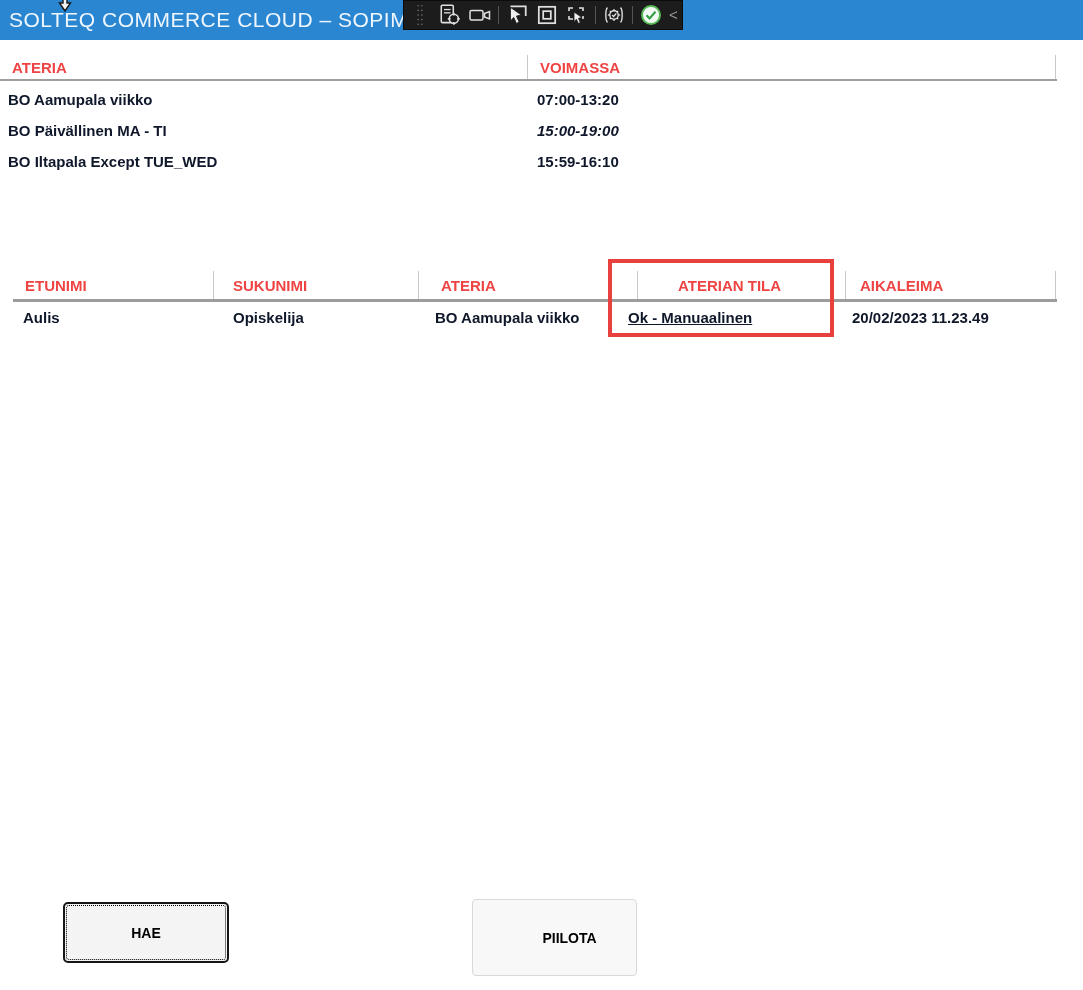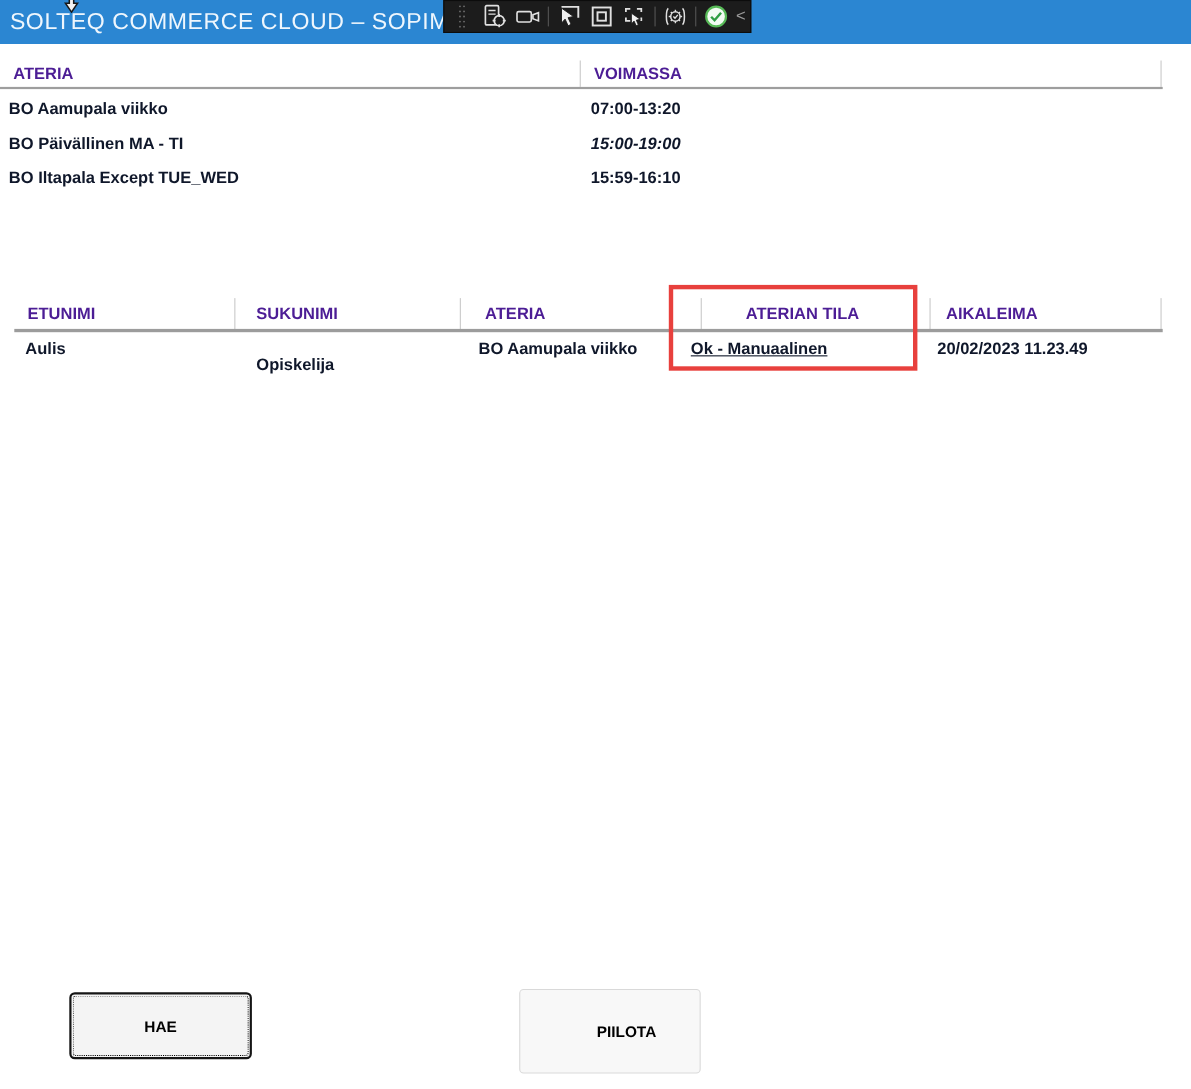--- a/index.html
+++ b/index.html
@@ -16,21 +16,21 @@
 
   
   .cap-toolbar{position:absolute;left:403px;top:0;width:280px;height:30px;background:#1c1c1c;
                display:flex;align-items:center;gap:6px;padding:0 4px;box-sizing:border-box;z-index:20;
                border:1px solid #0c0c0c;}
   .cap-toolbar .tb-icon{width:24px;height:24px;display:flex;align-items:center;justify-content:center;flex:0 0 auto;}
   .cap-toolbar .tb-div{width:1px;height:18px;background:#555;flex:0 0 auto;}
   .cap-toolbar .chev{color:#9a9a9a;font-size:15px;font-weight:400;line-height:24px;}
 
   
-  .th{position:absolute;font-size:15px;font-weight:600;color:#4c1d95;white-space:nowrap;}
+  .th{position:absolute;font-size:15px;font-weight:600;color:#ef4444;white-space:nowrap;}
   .td{position:absolute;font-size:15px;font-weight:700;color:#0f172a;white-space:nowrap;}
   .vsep{position:absolute;width:1px;background:#c9c9c9;}
   .hline{position:absolute;background:#9e9e9e;}
 
   
   .red-box{position:absolute;left:608px;top:259px;width:226px;height:78px;
            border:4px solid #e8403d;box-sizing:border-box;z-index:10;background:transparent;}
 
   
   .btn{position:absolute;display:flex;align-items:center;justify-content:center;
@@ -151,21 +151,21 @@
 
     <div class="vsep" style="left:213px;top:271px;height:29px;"></div>
     <div class="vsep" style="left:418px;top:271px;height:29px;"></div>
     <div class="vsep" style="left:637px;top:271px;height:29px;"></div>
     <div class="vsep" style="left:845px;top:271px;height:29px;"></div>
     <div class="vsep" style="left:1055px;top:271px;height:29px;"></div>
     <div class="hline" style="left:13px;top:299px;width:1044px;height:3px;background:#9c9c9c;"></div>
 
     <div>
       <span class="td" style="left:23px;top:309px;">Aulis</span>
-      <span class="td" style="left:233px;top:309px;margin-top:14px;">Opiskelija</span>
+      <span class="td" style="left:233px;top:309px;">Opiskelija</span>
       <span class="td" style="left:435px;top:309px;">BO Aamupala viikko</span>
       <span class="td" style="left:628px;top:309px;text-decoration:underline;">Ok - Manuaalinen</span>
       <span class="td" style="left:852px;top:309px;text-align:center;">20/02/2023 11.23.49</span>
     </div>
 
     <div class="red-box"></div>
   </div>
 
   <button class="btn btn-hae">HAE</button>
   <button class="btn btn-piilota">PIILOTA</button>

